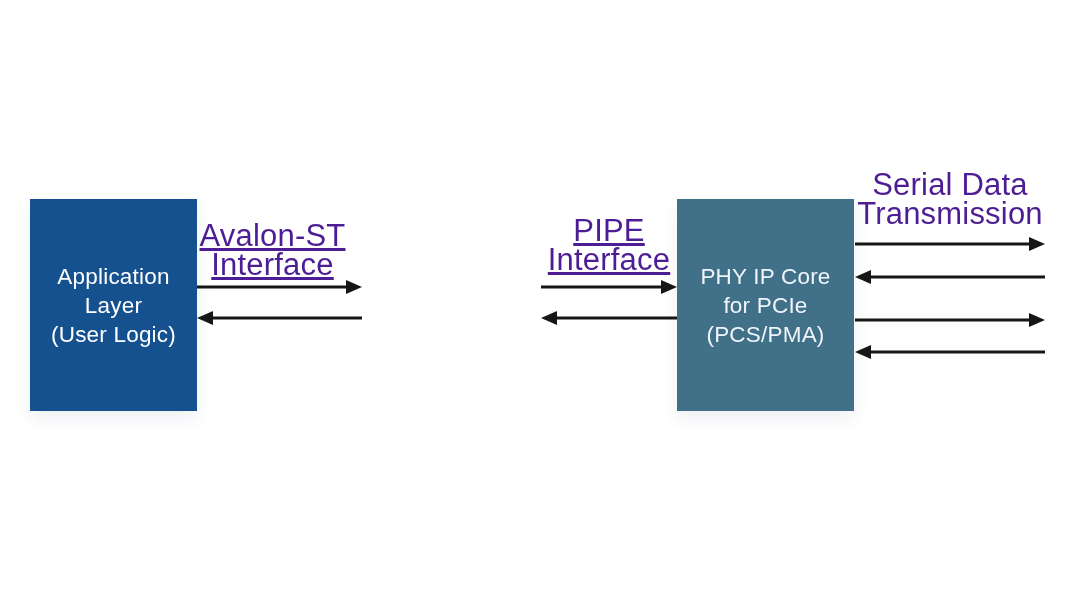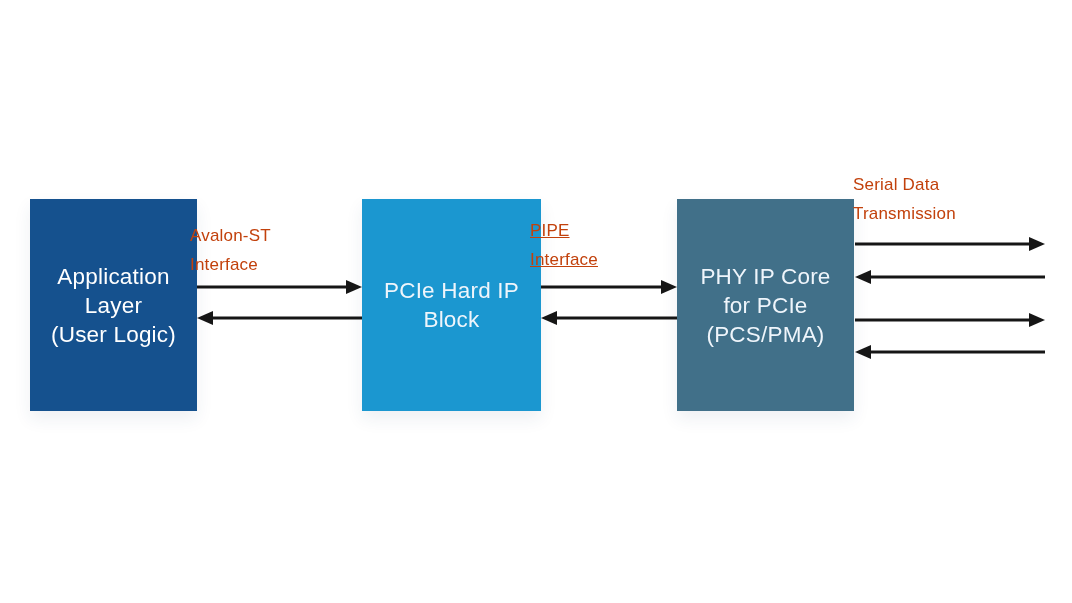--- a/index.html
+++ b/index.html
@@ -31,27 +31,28 @@
     line-height: 29px;
     white-space: pre-line;
     letter-spacing: 0.2px;
   }
   #block-application { left: 30px;  width: 167px; }
   #block-pcie        { left: 362px; width: 179px; }
   #block-phy         { left: 677px; width: 177px; }
 
   .flow-label {
     position: absolute;
-    color: #c2410c;
-    font-size: 17px;
+    text-align: center;
+    color: #4c1d95;
+    font-size: 31px;
     line-height: 29px;
     white-space: pre-line;
     letter-spacing: 0.2px;
   }
-  #label-avalon { left: 190px; top: 221px; width: 165px; }
+  #label-avalon { left: 190px; top: 221px; width: 165px; text-decoration: underline; }
   #label-pipe   { left: 530px; top: 216px; width: 158px; text-decoration: underline; }
   #label-serial { left: 853px; top: 170px; width: 194px; }
 
   #arrow-layer {
     position: absolute;
     left: 0; top: 0;
     width: 1072px;
     height: 603px;
     pointer-events: none;
   }
@@ -62,24 +63,20 @@
 <body>
 
 <div id="stage">
 
   <div class="block" id="block-application" style="background: rgb(21, 81, 142);">
     <div class="block-label" style="color: #ffffff;">Application
 Layer
 (User Logic)</div>
   </div>
 
-  <div class="block" id="block-pcie" style="background: rgb(27, 151, 208);">
-    <div class="block-label" style="color: rgb(239, 245, 251);">PCIe Hard IP
-Block</div>
-  </div>
 
   <div class="block" id="block-phy" style="background: rgb(65, 112, 137);">
     <div class="block-label" style="color: rgb(239, 245, 251);">PHY IP Core
 for PCIe
 (PCS/PMA)</div>
   </div>
 
   <div class="flow-label" id="label-avalon">Avalon-ST
 Interface</div>
   <div class="flow-label" id="label-pipe">PIPE

